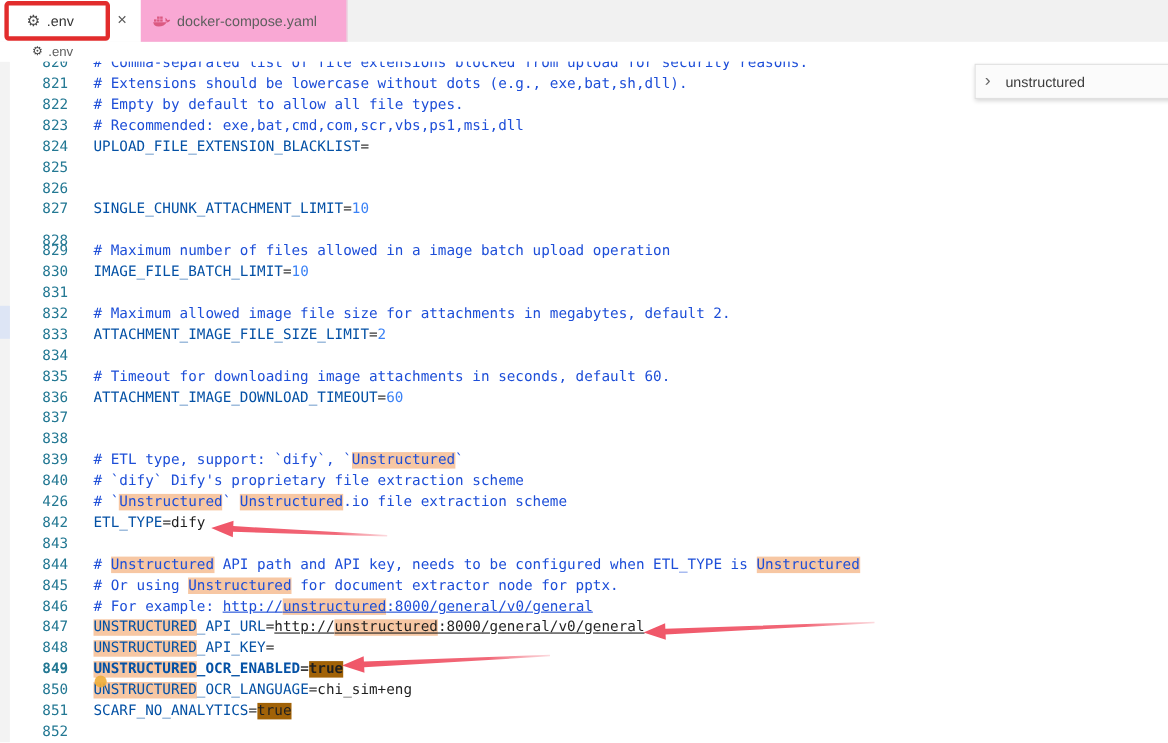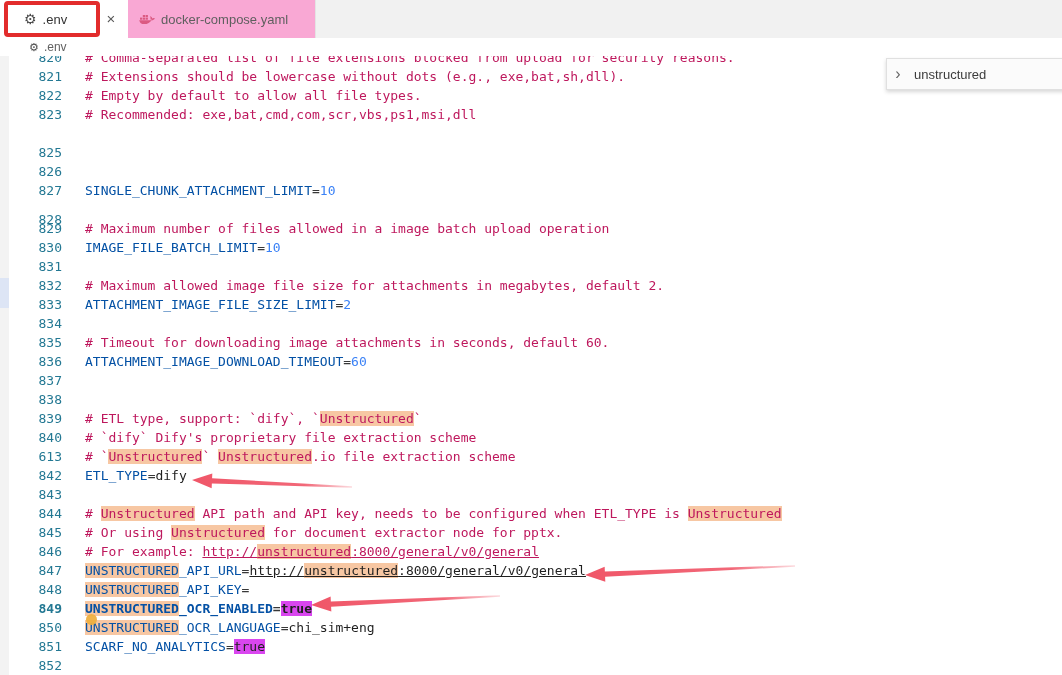--- a/index.html
+++ b/index.html
@@ -36,28 +36,28 @@
   .breadcrumb .ticon{margin-right:5px;display:inline-flex;}
   
   .editor{position:absolute;top:38px;left:0;right:0;bottom:0;background:#ffffff;z-index:1;}
   .gutter-strip{position:absolute;left:0;top:56px;bottom:0;width:9px;background:#f3f3f3;z-index:1;}
   .modified-indicator{position:absolute;left:0;top:278px;width:9px;height:30px;background:#dde5f5;z-index:2;}
   .lines{position:absolute;top:0;left:0;width:100%;height:473px;z-index:1;}
   .line{position:absolute;left:0;width:100%;height:19px;
         font-family:"DejaVu Sans Mono","Liberation Mono",monospace;font-size:13px;line-height:19px;}
   .num{position:absolute;left:0;top:0;width:62px;text-align:right;color:#237893;}
   .code{position:absolute;left:85px;top:0;white-space:pre;}
-  .c{color:#be185d;}
+  .c{color:#1d4ed8;}
   .k{color:#0451a5;}
   .eq{color:#383838;}
   .v{color:#1f1f1f;}
   .n{color:#3b82f6;}
   .lnk{text-decoration:underline;}
   .hl{background:#f7c7a3;}
-  .wd{background:#d946ef;}
+  .wd{background:#a16207;}
   .lndot{
     position:absolute;left:1px;top:-4px;width:11px;height:11px;border-radius:50%;
     background:#efae3c;opacity:.92;z-index:2;
   }
   
   .findwidget{
     position:absolute;top:58px;left:886px;width:200px;height:32px;z-index:6;
     background:#fbfbfb;border:1px solid #e0e0e0;box-sizing:border-box;
     box-shadow:0 2px 4px rgba(0,0,0,.16);display:flex;align-items:center;
   }
@@ -117,20 +117,24 @@
       <span class="code"><span class="c"># Extensions should be lowercase without dots (e.g., exe,bat,sh,dll).</span></span>
     </div>
     <div class="line" style="top: 86px;">
       <span class="num">822</span>
       <span class="code"><span class="c"># Empty by default to allow all file types.</span></span>
     </div>
     <div class="line" style="top: 105px;">
       <span class="num">823</span>
       <span class="code"><span class="c"># Recommended: exe,bat,cmd,com,scr,vbs,ps1,msi,dll</span></span>
     </div>
+    <div class="line" style="top: 124px;">
+      <span class="num">824</span>
+      <span class="code"><span class="k">UPLOAD_FILE_EXTENSION_BLACKLIST</span><span class="eq">=</span></span>
+    </div>
     <div class="line" style="top: 143px;">
       <span class="num">825</span>
       <span class="code"></span>
     </div>
     <div class="line" style="top: 162px;">
       <span class="num">826</span>
     </div>
     <div class="line" style="top: 181px;">
       <span class="num">827</span>
       <span class="code"><span class="k">SINGLE_CHUNK_ATTACHMENT_LIMIT</span><span class="eq">=</span><span class="n">10</span></span>
@@ -181,21 +185,21 @@
     </div>
     <div class="line" style="top: 409px;">
       <span class="num">839</span>
       <span class="code"><span class="c"># ETL type, support: `dify`, `</span><span class="c hl">Unstructured</span><span class="c">`</span></span>
     </div>
     <div class="line" style="top: 428px;">
       <span class="num">840</span>
       <span class="code"><span class="c"># `dify` Dify's proprietary file extraction scheme</span></span>
     </div>
     <div class="line" style="top: 447px;">
-      <span class="num">613</span>
+      <span class="num">426</span>
       <span class="code"><span class="c"># `</span><span class="c hl">Unstructured</span><span class="c">` </span><span class="c hl">Unstructured</span><span class="c">.io file extraction scheme</span></span>
     </div>
     <div class="line" style="top: 466px;">
       <span class="num">842</span>
       <span class="code"><span class="k">ETL_TYPE</span><span class="eq">=</span><span class="v">dify</span></span>
     </div>
     <div class="line" style="top: 485px;">
       <span class="num">843</span>
       <span class="code"></span>
     </div>

